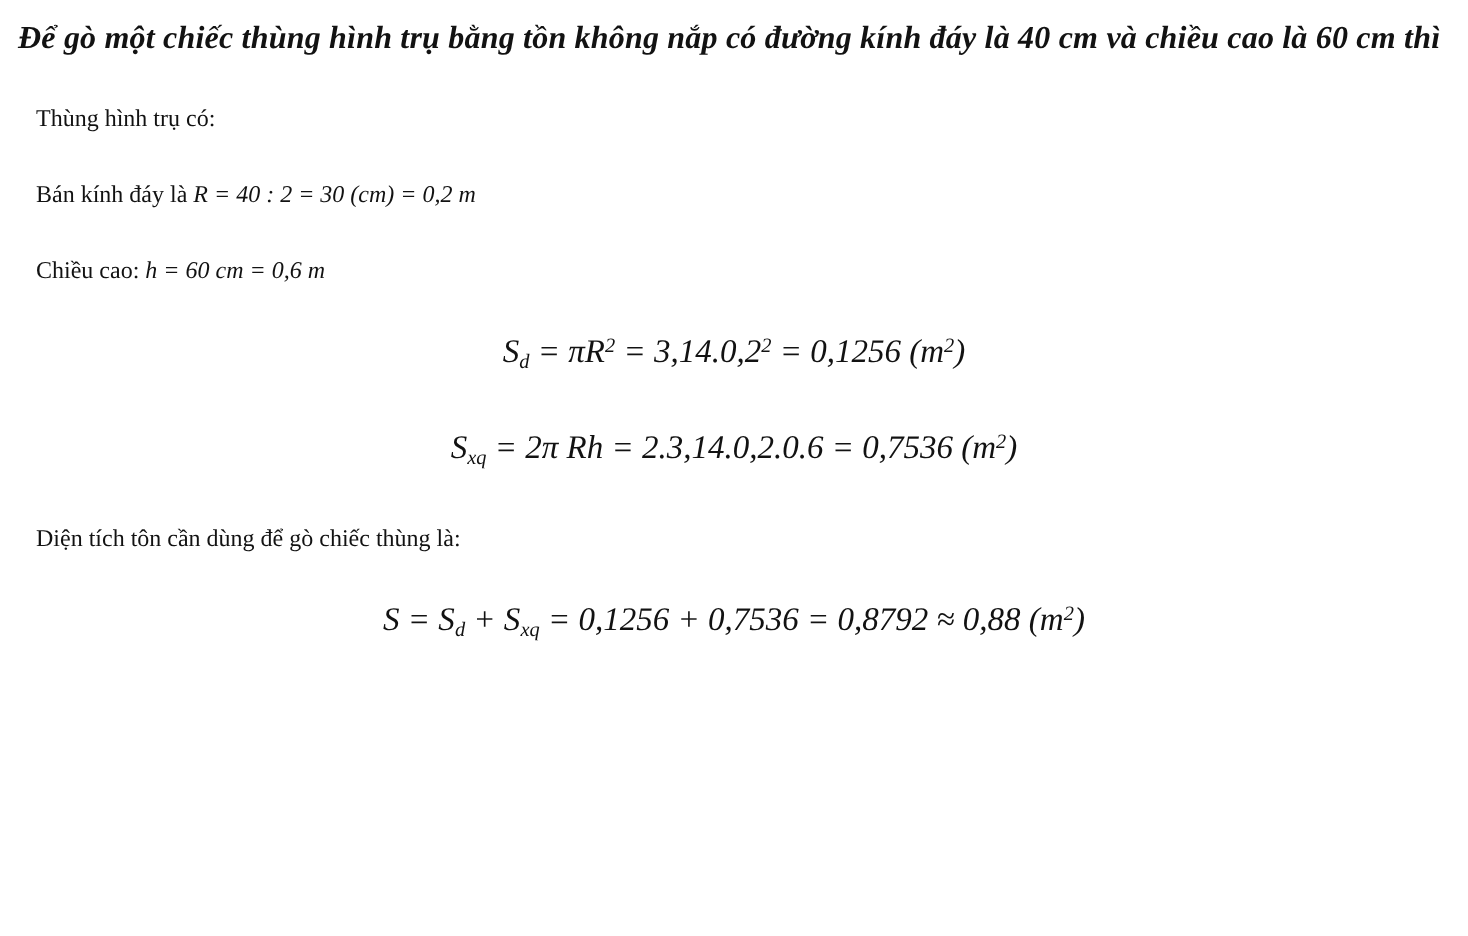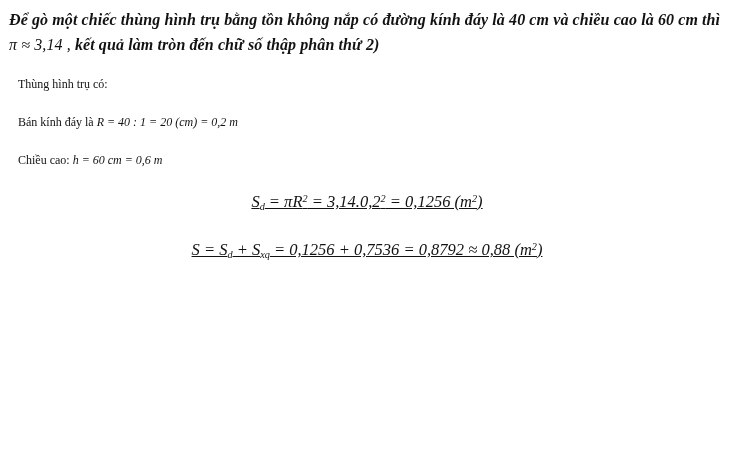--- a/index.html
+++ b/index.html
@@ -38,21 +38,20 @@
     line-height: 22px;
     white-space: nowrap;
   }
   .formula-line {
     margin: 15px 0 0 0;
     text-align: center;
     font-size: 16.5px;
     line-height: 25px;
     white-space: nowrap;
     transform: translateX(-6px);
-    text-decoration: underline;
   }
   .math {
     font-style: italic;
   }
   .math sub {
     font-size: 0.62em;
     vertical-align: -0.3em;
     font-style: italic;
   }
   .math sup {
@@ -61,30 +60,31 @@
     font-style: italic;
   }
 </style>
 </head>
 <body>
 
 <div class="page">
 
   <div class="problem">
     <div class="p-line">Để gò một chiếc thùng hình trụ bằng tồn không nắp có đường kính đáy là 40 cm và chiều cao là 60 cm thì</div>
-    <div class="p-line"><span class="math plain">π ≈ 3,14 ,</span><span> kết quả làm tròn đến chữ số thập phân thứ 2)</span></div>
   </div>
 
   <p class="body-line">Thùng hình trụ có:</p>
 
-  <p class="body-line"><span>Bán kính đáy là </span><span class="math">R = 40 : 1 = 20 (cm)  = 0,2 m</span></p>
+  <p class="body-line"><span>Bán kính đáy là </span><span class="math">R = 40 : 2 = 30 (cm)  = 0,2 m</span></p>
 
   <p class="body-line"><span>Chiều cao: </span><span class="math">h = 60 cm = 0,6 m</span></p>
 
 
   <p class="formula-line"><span class="math">S<sub>d</sub> = πR<sup>2</sup> = 3,14.0,2<sup>2</sup> = 0,1256 (m<sup>2</sup>)</span></p>
 
 
+  <p class="formula-line"><span class="math">S<sub>xq</sub> = 2π Rh = 2.3,14.0,2.0.6 = 0,7536 (m<sup>2</sup>)</span></p>
 
+  <p class="body-line">Diện tích tôn cần dùng để gò chiếc thùng là:</p>
 
   <p class="formula-line"><span class="math">S = S<sub>d</sub> + S<sub>xq</sub> = 0,1256 + 0,7536 = 0,8792 ≈ 0,88 (m<sup>2</sup>)</span></p>
 
 </div>
 
 </body></html>

